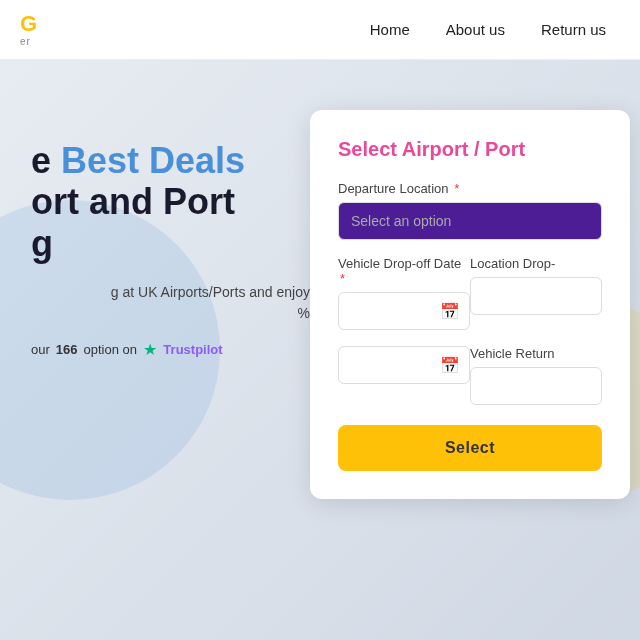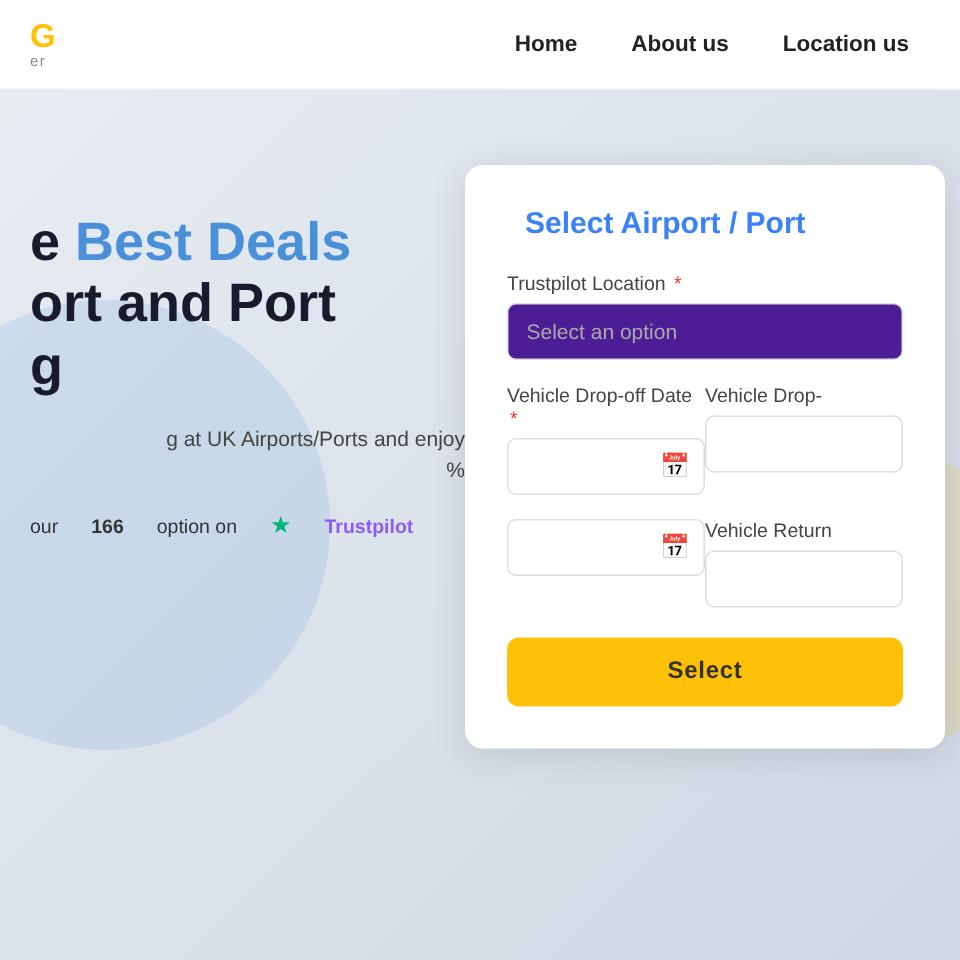--- a/index.html
+++ b/index.html
@@ -58,31 +58,31 @@
       display: flex;
       align-items: center;
       gap: 8px;
     }
 
     .nav-link {
       padding: 8px 14px;
       font-size: 15px;
       color: #222;
       text-decoration: none;
-      font-weight: 700;
+      font-weight: 400;
       cursor: pointer;
     }
 
     
     .hero {
       position: relative;
       z-index: 5;
       display: flex;
       align-items: flex-start;
-      padding: 60px 0 0 0;
+      padding: 60px 0 0 11px;
       height: calc(640px - 60px);
     }
 
     .hero-text {
       flex: 1;
       padding: 20px 0 0 20px;
       max-width: 320px;
     }
 
     .hero-title {
@@ -101,21 +101,21 @@
       font-size: 14px;
       color: #444;
       margin-bottom: 16px;
       line-height: 1.5;
       text-align: right;
     }
 
     .trustpilot-row {
       display: flex;
       align-items: center;
-      gap: 22px;
+      gap: 6px;
       font-size: 13px;
       color: #333;
     }
 
     .trustpilot-star {
       color: #00b67a;
       font-size: 16px;
     }
 
     .trustpilot-logo {
@@ -132,23 +132,22 @@
       padding: 28px 28px 28px 28px;
       width: 320px;
       flex-shrink: 0;
       margin-top: -10px;
       margin-right: 10px;
     }
 
     .card-title {
       font-size: 20px;
       font-weight: 700;
-      color: #3b82f6;
+      color: #ec4899;
       margin-bottom: 20px;
-      margin-left: 12px;
     }
 
     .form-group {
       margin-bottom: 16px;
     }
 
     .form-label {
       font-size: 13px;
       color: #444;
       margin-bottom: 6px;
@@ -260,21 +259,21 @@
 <div class="deco-circle deco-circle-2"></div>
 
 <nav class="navbar">
   <div class="navbar-logo">
     <span class="logo-top">G</span>
     <span class="logo-bottom">er</span>
   </div>
   <div class="navbar-links">
     <a class="nav-link" href="#">Home</a>
     <a class="nav-link" href="#">About us</a>
-    <a class="nav-link" href="#">Location us</a>
+    <a class="nav-link" href="#">Return us</a>
   </div>
 </nav>
 
 <div class="hero">
 
   <div class="hero-text">
     <h1 class="hero-title">
       e <span class="highlight">Best Deals</span><br>
       ort and Port<br>
       g
@@ -290,21 +289,21 @@
       <span class="trustpilot-logo">Trustpilot</span>
     </div>
   </div>
 
   <div class="search-card">
     <h2 class="card-title">Select Airport / Port</h2>
 
     
     <div class="form-group">
       <label class="form-label">
-        <span>Trustpilot Location</span>
+        <span>Departure Location</span>
         <span class="required-star">*</span>
       </label>
       <select class="form-select">
         <option value="" disabled="" selected="">Select an option</option>
       </select>
     </div>
 
     
     <div class="form-row">
       <div class="form-col">
@@ -312,21 +311,21 @@
           <span>Vehicle Drop-off Date</span>
           <span class="required-star">*</span>
         </label>
         <div class="input-with-icon">
           <input type="text" class="form-input" placeholder="" style="">
           <span class="input-icon">📅</span>
         </div>
       </div>
       <div class="form-col">
         <label class="form-label">
-          <span>Vehicle Drop-</span>
+          <span>Location Drop-</span>
         </label>
         <input type="text" class="time-input" style="">
       </div>
     </div>
 
     
     <div class="form-row">
       <div class="form-col">
         <div class="input-with-icon">
           <input type="text" class="form-input" placeholder="" style="">

